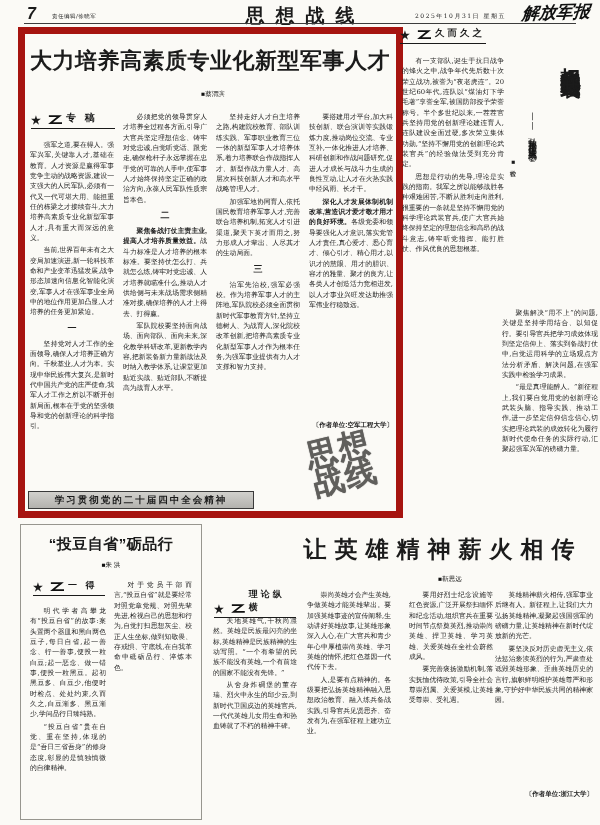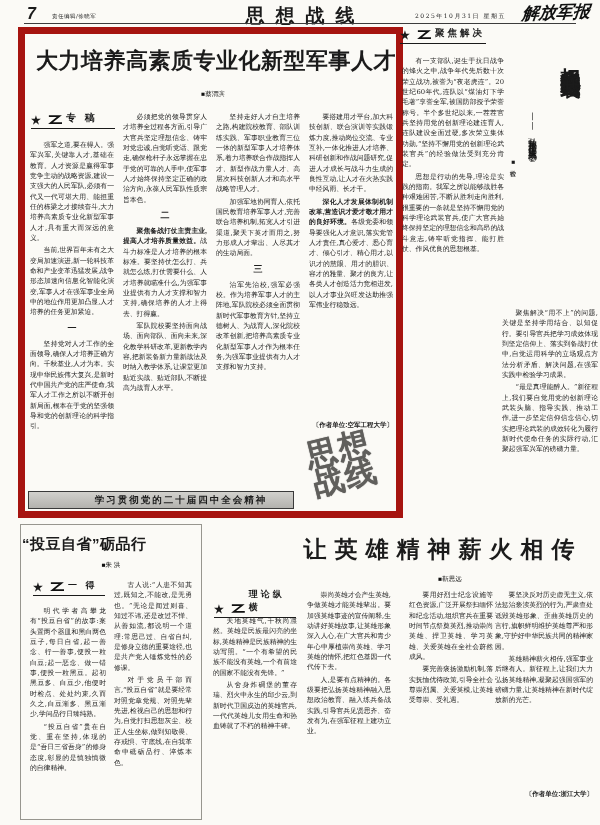--- a/index.html
+++ b/index.html
@@ -14,21 +14,21 @@
   .sec-title { position:absolute; left:0; right:0; top:3px; text-align:center;
     font:900 19px "Liberation Sans",sans-serif; letter-spacing:11px; text-indent:11px; }
   .date { position:absolute; left:415px; top:12px; font-size:6px; letter-spacing:1.5px; color:#222; }
   .masthead { position:absolute; left:516px; top:1px; width:80px; text-align:center;
     font:900 17px "DejaVu Serif",serif; font-style:italic; transform:skewX(-7deg) rotate(-2deg); color:#111; }
   .head-rule { position:absolute; left:24px; top:23px; width:552px; border-top:1px solid #3c3c3c; }
 
   
   .red-box { position:absolute; left:18px; top:27px; width:385px; height:491px;
     border:7px solid #a61410; box-sizing:border-box; background:transparent; }
-  .main-title { position:absolute; left:30px; top:46px; width:366px; text-align:right;
+  .main-title { position:absolute; left:30px; top:46px; width:366px; text-align:left;
     font:900 22px "Liberation Sans",sans-serif; letter-spacing:.5px; }
   .byline { font-size:6.5px; color:#111; text-align:center; font-family:"Liberation Sans",sans-serif; }
   .main-byline { position:absolute; left:30px; top:90px; width:366px; }
 
   
   .label { position:absolute; display:flex; align-items:flex-end; gap:4px;
     font:bold 10px "Liberation Sans",sans-serif; letter-spacing:3px;
     border-bottom:1.5px solid #1a1a1a; padding-bottom:3px; }
   .star { font-size:11px; line-height:10px; }
   .zflag { width:14px; height:11px; }
@@ -37,40 +37,40 @@
   .col { position:absolute; text-align:justify; font-size:6.8px; line-height:1.52;
     overflow:hidden; color:#1e1e1e; }
   .col p { margin:0 0 2px; text-indent:2em; }
   .lead { font-family:"Liberation Sans",sans-serif; font-weight:bold; }
   .sec-mark { text-align:center; text-indent:0; font:bold 9px "Liberation Sans",sans-serif; margin:4px 0; }
 
   .affil { position:absolute; font:bold 6.5px "Liberation Sans",sans-serif; text-align:right; }
 
   .banner { position:absolute; left:28px; top:491px; width:224px; height:16px;
     background:linear-gradient(#d2d1cd,#b3b2ae); border:1px solid #3a3a3a;
-    font:900 9.5px "Liberation Sans",sans-serif; text-align:center; line-height:16px; letter-spacing:2px;padding-left:40px; }
+    font:900 9.5px "Liberation Sans",sans-serif; text-align:center; line-height:16px; letter-spacing:2px; }
 
   .stamp { position:absolute; left:300px; top:434px; width:88px; height:74px;
     transform:rotate(-14deg); font:900 31px "DejaVu Serif",serif; line-height:.95;
     color:#4b4a47; opacity:.88; text-align:center; letter-spacing:2px;
     text-shadow:0 0 1px #4b4a47; }
 
   
   .vert { writing-mode:vertical-rl; }
   .study-title { position:absolute; left:558px; top:52px; height:256px;
     font:900 20px "Liberation Sans",sans-serif; letter-spacing:1px; }
   .study-sub { position:absolute; left:527px; top:112px; height:198px;
     font-size:8.5px; font-family:"DejaVu Serif",serif; letter-spacing:1px; color:#141414; }
   .study-byline { position:absolute; left:508px; top:158px; height:60px; font-size:6.5px;
     font-family:"Liberation Sans",sans-serif; }
 
   
   .bean-box { position:absolute; left:20px; top:524px; width:182px; height:296px;
     border:1px solid #97968f; box-sizing:border-box; }
-  .bean-title { position:absolute; left:22px; top:535px; width:178px; 
+  .bean-title { position:absolute; left:22px; top:535px; width:178px; text-align:center;
     font:900 15px "Liberation Sans",sans-serif; letter-spacing:.5px; }
   .bean-byline { position:absolute; left:22px; top:561px; width:178px; }
 
   
   .hero-title { position:absolute; left:278px; top:534px; width:322px; text-align:center;
     font:900 23px "Liberation Sans",sans-serif; letter-spacing:8px; text-indent:8px; white-space:nowrap; }
   .hero-byline { position:absolute; left:370px; top:575px; width:160px; }
 </style>
 </head>
 <body>
@@ -100,21 +100,21 @@
   <div class="col" style="left:30px; top:140px; width:84px; height:348px;">
     <p>强军之道,要在得人。强军兴军,关键靠人才,基础在教育。人才资源是赢得军事竞争主动的战略资源,建设一支强大的人民军队,必须有一代又一代可堪大用、能担重任的栋梁之才接续奋斗,大力培养高素质专业化新型军事人才,具有重大而深远的意义。</p>
     <p>当前,世界百年未有之大变局加速演进,新一轮科技革命和产业变革迅猛发展,战争形态加速向信息化智能化演变,军事人才在强军事业全局中的地位作用更加凸显,人才培养的任务更加紧迫。</p>
     <div class="sec-mark">一</div>
     <p>坚持党对人才工作的全面领导,确保人才培养正确方向。千秋基业,人才为本。实现中华民族伟大复兴,是新时代中国共产党的庄严使命,我军人才工作之所以不断开创新局面,根本在于党的坚强领导和党的创新理论的科学指引。</p>
   </div>
 
   <div class="col" style="left:123px; top:112px; width:84px; height:376px;">
     <p>必须把党的领导贯穿人才培养全过程各方面,引导广大官兵坚定理想信念、铸牢对党忠诚,自觉听党话、跟党走,确保枪杆子永远掌握在忠于党的可靠的人手中,使军事人才始终保持坚定正确的政治方向,永葆人民军队性质宗旨本色。</p>
     <div class="sec-mark">二</div>
-    <p><b class="lead">聚焦备战打仗主责主业,提高人才培养质量效益。</b><span>战斗力标准是人才培养的根本标准。要坚持仗怎么打、兵就怎么练,打仗需要什么、人才培养就瞄准什么,为强军事业提供有力人才支撑和智力支持,确保培养的人才上得去、打得赢。</span></p>
+    <p><b class="lead">聚焦备战打仗主责主业,提高人才培养质量效益。</b><span>战斗力标准是人才培养的根本标准。要坚持仗怎么打、兵就怎么练,铸牢对党忠诚、人才培养就瞄准什么,推动人才供给侧与未来战场需求侧精准对接,确保培养的人才上得去、打得赢。</span></p>
     <p>军队院校要坚持面向战场、面向部队、面向未来,深化教学科研改革,更新教学内容,把新装备新力量新战法及时纳入教学体系,让课堂更加贴近实战、贴近部队,不断提高为战育人水平。</p>
   </div>
 
   <div class="col" style="left:216px; top:112px; width:84px; height:376px;">
     <p>坚持走好人才自主培养之路,构建院校教育、部队训练实践、军事职业教育三位一体的新型军事人才培养体系,着力培养联合作战指挥人才、新型作战力量人才、高层次科技创新人才和高水平战略管理人才。</p>
     <p>加强军地协同育人,依托国民教育培养军事人才,完善联合培养机制,拓宽人才引进渠道,聚天下英才而用之,努力形成人才辈出、人尽其才的生动局面。</p>
     <div class="sec-mark">三</div>
     <p>治军先治校,强军必强校。作为培养军事人才的主阵地,军队院校必须全面贯彻新时代军事教育方针,坚持立德树人、为战育人,深化院校改革创新,把培养高素质专业化新型军事人才作为根本任务,为强军事业提供有力人才支撑和智力支持。</p>
   </div>
 
@@ -127,21 +127,21 @@
 
   <div class="stamp">思想战线</div>
 
   <div class="banner">学习贯彻党的二十届四中全会精神</div>
 
   <div class="label" style="left:400px; top:27px; width:86px; font-size:9.5px;">
     <span class="star">★</span>
     <svg class="zflag" viewBox="0 0 16 12">
         <path d="M1 2h12L3 10h13" fill="none" stroke="#111" stroke-width="2"></path>
       </svg>
-    <span>聚焦解决</span>
+    <span>久而久之</span>
   </div>
 
   <div class="col" style="left:402px; top:56px; width:102px; height:248px;">
     <p>有一支部队,诞生于抗日战争的烽火之中,战争年代先后数十次荣立战功,被誉为“夜老虎连”。20世纪60年代,连队以“煤油灯下学毛著”享誉全军,被国防部授予荣誉称号。半个多世纪以来,一茬茬官兵坚持用党的创新理论建连育人,连队建设全面过硬,多次荣立集体功勋,“坚持不懈用党的创新理论武装官兵”的经验做法受到充分肯定。</p>
     <p>思想是行动的先导,理论是实践的指南。我军之所以能够战胜各种艰难困苦,不断从胜利走向胜利,很重要的一条就是坚持不懈用党的科学理论武装官兵,使广大官兵始终保持坚定的理想信念和高昂的战斗意志,铸牢听党指挥、能打胜仗、作风优良的思想根基。</p>
   </div>
 
   <div class="vert study-title">切实强化党的科学理论武装</div>
   <div class="vert study-sub">——弘扬我军政治工作优良传统系列谈⑤</div>
   <div class="vert study-byline">■古松</div>
@@ -162,21 +162,20 @@
         <path d="M1 2h12L3 10h13" fill="none" stroke="#111" stroke-width="2"></path>
       </svg>
     <span>一  得</span>
   </div>
 
   <div class="col" style="left:30px; top:606px; width:76px; height:206px;">
     <p>明代学者高攀龙有“投豆自省”的故事:案头置两个器皿和黑白两色豆子,每日自省,起一善念、行一善事,便投一粒白豆;起一恶念、做一错事,便投一粒黑豆。起初黑豆多、白豆少,他便时时检点、处处约束,久而久之,白豆渐多、黑豆渐少,学问品行日臻纯熟。</p>
     <p>“投豆自省”贵在自觉、重在坚持,体现的是“吾日三省吾身”的修身态度,彰显的是慎独慎微的自律精神。</p>
   </div>
   <div class="col" style="left:114px; top:580px; width:78px; height:230px;">
-    <p>古人说:“人患不知其过,既知之,不能改,是无勇也。”无论是闻过则喜、知过不讳,还是改过不惮、从善如流,都说明一个道理:常思己过、自省自纠,是修身立德的重要途径,也是共产党人锤炼党性的必修课。</p>
     <p>对于党员干部而言,“投豆自省”就是要经常对照党章党规、对照先辈先进,检视自己的思想和行为,自觉打扫思想灰尘、校正人生坐标,做到知敬畏、存戒惧、守底线,在自我革命中砥砺品行、淬炼本色。</p>
   </div>
 
   <div class="hero-title">让英雄精神薪火相传</div>
   <div class="byline hero-byline">■靳思远</div>
 
   <div class="label" style="left:214px; top:588px; width:82px; font-size:9px;">
     <span class="star">★</span>
     <svg class="zflag" viewBox="0 0 16 12">
         <path d="M1 2h12L3 10h13" fill="none" stroke="#111" stroke-width="2"></path>
@@ -190,18 +189,18 @@
   </div>
   <div class="col" style="left:307px; top:590px; width:84px; height:226px;">
     <p>崇尚英雄才会产生英雄,争做英雄才能英雄辈出。要加强英雄事迹的宣传阐释,生动讲好英雄故事,让英雄形象深入人心,在广大官兵和青少年心中厚植崇尚英雄、学习英雄的情怀,把红色基因一代代传下去。</p>
     <p>人,是要有点精神的。各级要把弘扬英雄精神融入思想政治教育、融入练兵备战实践,引导官兵见贤思齐、奋发有为,在强军征程上建功立业。</p>
   </div>
   <div class="col" style="left:401px; top:590px; width:84px; height:226px;margin-left:8px;">
     <p>要用好烈士纪念设施等红色资源,广泛开展祭扫缅怀和纪念活动,组织官兵在重要时间节点祭奠英烈,推动崇尚英雄、捍卫英雄、学习英雄、关爱英雄在全社会蔚然成风。</p>
     <p>要完善褒扬激励机制,落实抚恤优待政策,引导全社会尊崇烈属、关爱英模,让英雄受尊崇、受礼遇。</p>
   </div>
   <div class="col" style="left:495px; top:590px; width:98px; height:196px;">
+    <p>英雄精神薪火相传,强军事业后继有人。新征程上,让我们大力弘扬英雄精神,凝聚起强国强军的磅礴力量,让英雄精神在新时代绽放新的光芒。</p>
     <p>要坚决反对历史虚无主义,依法惩治亵渎英烈的行为,严肃查处诋毁英雄形象、歪曲英雄历史的言行,旗帜鲜明维护英雄尊严和形象,守护好中华民族共同的精神家园。</p>
-    <p>英雄精神薪火相传,强军事业后继有人。新征程上,让我们大力弘扬英雄精神,凝聚起强国强军的磅礴力量,让英雄精神在新时代绽放新的光芒。</p>
   </div>
   <div class="affil" style="left:495px; top:790px; width:98px;">〔作者单位:浙江大学〕</div>
 
 </div>
 
 </body></html>

